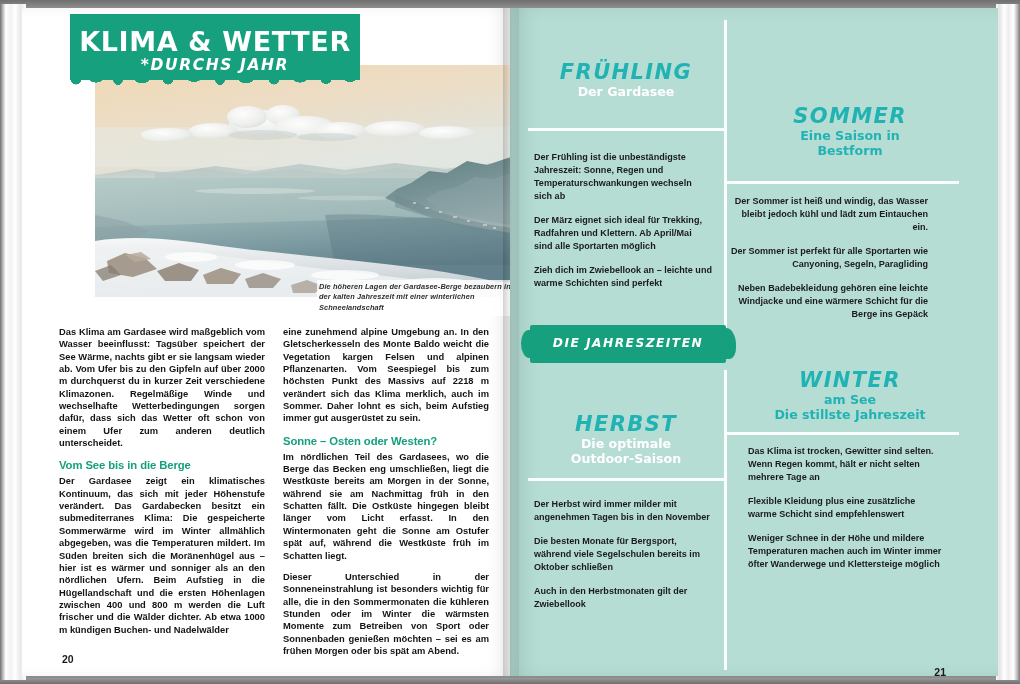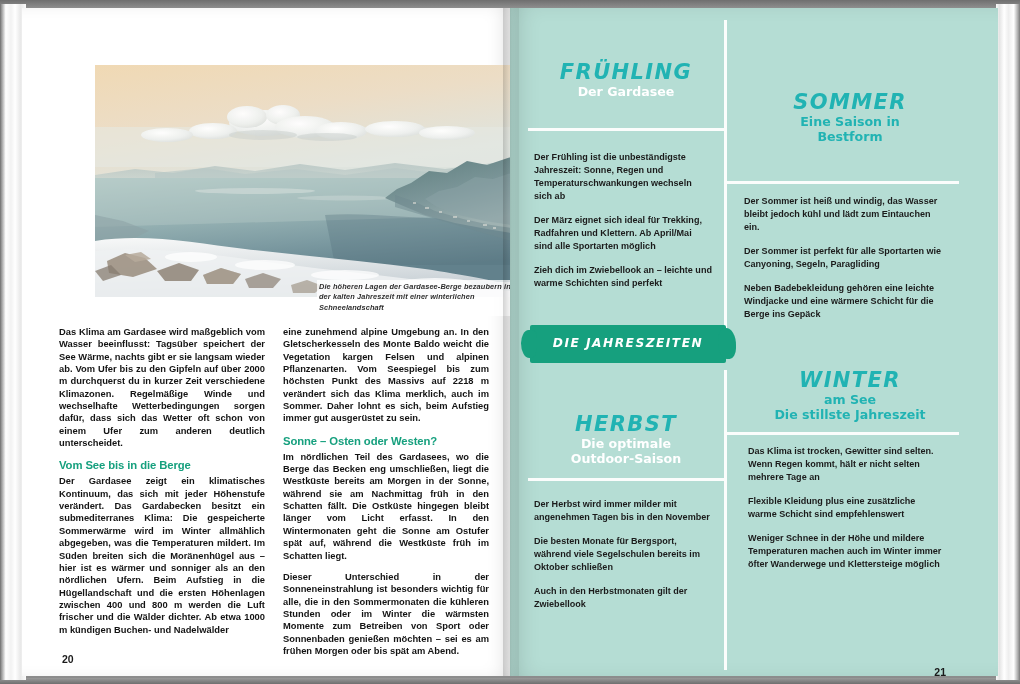--- a/index.html
+++ b/index.html
@@ -221,20 +221,24 @@
           <ellipse cx="96" cy="192" rx="26" ry="5"></ellipse>
           <ellipse cx="170" cy="200" rx="30" ry="5"></ellipse>
           <ellipse cx="250" cy="210" rx="34" ry="5"></ellipse>
           <ellipse cx="340" cy="218" rx="36" ry="5"></ellipse>
         </g>
       </svg>
     </div>
 
     <div class="caption">Die höheren Lagen der Gardasee-Berge bezaubern in der kalten Jahreszeit mit einer winterlichen Schneelandschaft</div>
 
+    <div class="masthead">
+      <div class="mast-title">KLIMA &amp; WETTER</div>
+      <div class="mast-sub">*DURCHS JAHR</div>
+    </div>
 
     <div class="cols">
       <div class="col">
         <p class="body-p">Das Klima am Gardasee wird maßgeblich vom Wasser beeinflusst: Tagsüber speichert der See Wärme, nachts gibt er sie langsam wieder ab. Vom Ufer bis zu den Gipfeln auf über 2000 m durchquerst du in kurzer Zeit verschiedene Klimazonen. Regelmäßige Winde und wechselhafte Wetterbedingungen sorgen dafür, dass sich das Wetter oft schon von einem Ufer zum anderen deutlich unterscheidet.</p>
         <div class="sub-h">Vom See bis in die Berge</div>
         <p class="body-p">Der Gardasee zeigt ein klimatisches Kontinuum, das sich mit jeder Höhenstufe verändert. Das Gardabecken besitzt ein submediterranes Klima: Die gespeicherte Sommerwärme wird im Winter allmählich abgegeben, was die Temperaturen mildert. Im Süden breiten sich die Moränenhügel aus – hier ist es wärmer und sonniger als an den nördlichen Ufern. Beim Aufstieg in die Hügellandschaft und die ersten Höhenlagen zwischen 400 und 800 m werden die Luft frischer und die Wälder dichter. Ab etwa 1000 m kündigen Buchen- und Nadelwälder</p>
       </div>
       <div class="col">
         <p class="body-p">eine zunehmend alpine Umgebung an. In den Gletscherkesseln des Monte Baldo weicht die Vegetation kargen Felsen und alpinen Pflanzenarten. Vom Seespiegel bis zum höchsten Punkt des Massivs auf 2218 m verändert sich das Klima merklich, auch im Sommer. Daher lohnt es sich, beim Aufstieg immer gut ausgerüstet zu sein.</p>
         <div class="sub-h">Sonne – Osten oder Westen?</div>
@@ -259,26 +263,26 @@
       <div class="season" style="left:18px;top:52px;width:196px;">
         <div class="s-title t-turq">FRÜHLING</div>
         <div class="s-sub t-white">Der Gardasee</div>
       </div>
       <div class="s-body" style="position:absolute;left:24px;top:143px;width:178px;">
         <p>Der Frühling ist die unbeständigste Jahreszeit: Sonne, Regen und Temperaturschwankungen wechseln sich ab</p>
         <p>Der März eignet sich ideal für Trekking, Radfahren und Klettern. Ab April/Mai sind alle Sportarten möglich</p>
         <p>Zieh dich im Zwiebellook an – leichte und warme Schichten sind perfekt</p>
       </div>
 
-      <div class="season" style="left:232px;top:82px;width:216px;">
+      <div class="season" style="left:232px;top:96px;width:216px;">
         <div class="s-title t-turq">SOMMER</div>
         <div class="s-sub t-turq">Eine Saison in</div>
         <div class="s-sub t-turq">Bestform</div>
       </div>
-      <div class="s-body" style="position:absolute;left:234px;top:187px;width:198px;">
+      <div class="s-body" style="position:absolute;left:220px;top:187px;width:198px;text-align:right;">
         <p>Der Sommer ist heiß und windig, das Wasser bleibt jedoch kühl und lädt zum Eintauchen ein.</p>
         <p>Der Sommer ist perfekt für alle Sportarten wie Canyoning, Segeln, Paragliding</p>
         <p>Neben Badebekleidung gehören eine leichte Windjacke und eine wärmere Schicht für die Berge ins Gepäck</p>
       </div>
 
       <div class="season" style="left:232px;top:360px;width:216px;">
         <div class="s-title t-turq">WINTER</div>
         <div class="s-sub t-turq">am See</div>
         <div class="s-sub t-turq">Die stillste Jahreszeit</div>
       </div>

